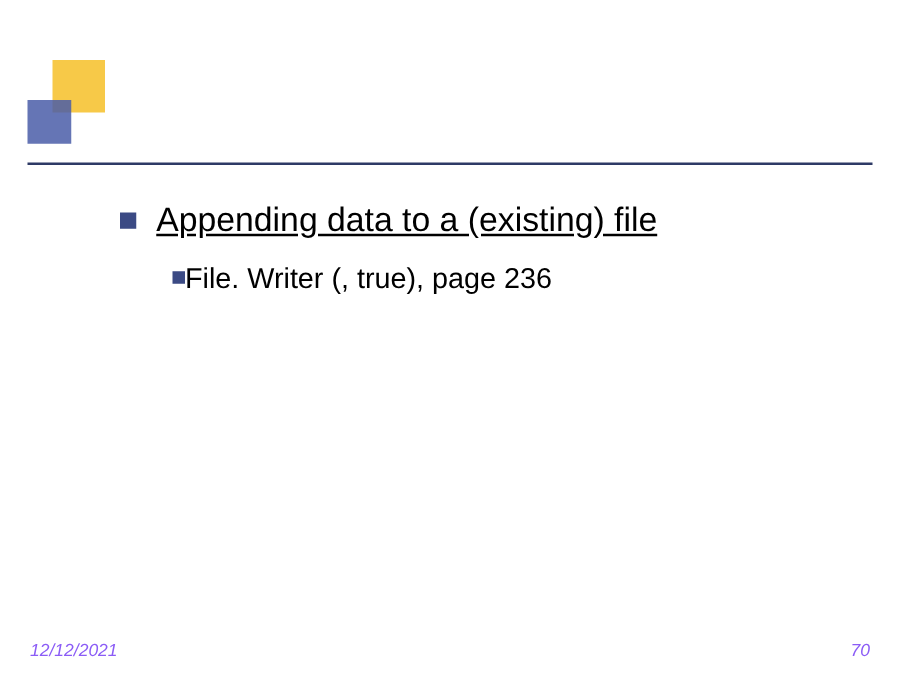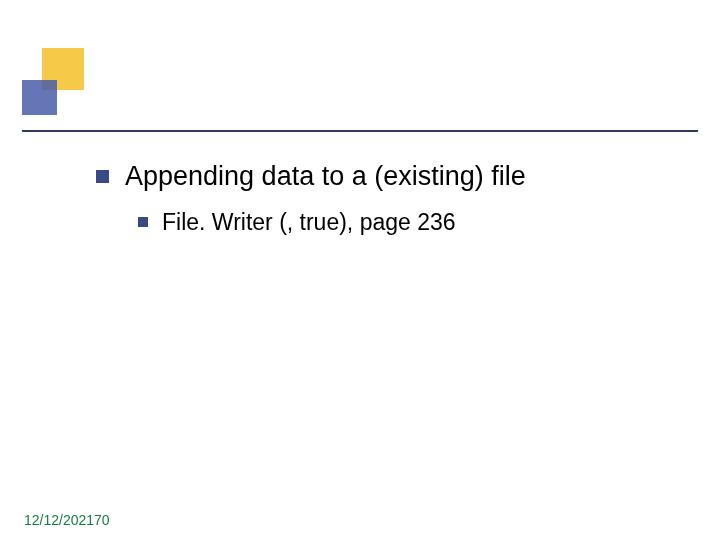--- a/index.html
+++ b/index.html
@@ -58,25 +58,25 @@
     width: 13px;
     height: 13px;
     background: #3b4a84;
     flex: 0 0 auto;
     margin-top: 10px;
   }
   .lvl1 .text {
     font-size: 27px;
     color: #000;
     line-height: 1.25;
+    text-decoration: underline;
   }
   .lvl2 {
     display: flex;
     align-items: flex-start;
-    gap: 14px;
     margin-left: 42px;
     margin-top: 12px;
   }
   .lvl2 .bullet {
     width: 10px;
     height: 10px;
     background: #3b4a84;
     flex: 0 0 auto;
     margin-top: 9px;
   }
@@ -84,22 +84,24 @@
     font-size: 23px;
     color: #000;
     line-height: 1.25;
   }
   .footer {
     position: absolute;
     bottom: 12px;
     left: 24px;
     right: 24px;
     display: flex;
+    justify-content: space-between;
     font-size: 14px;
-    color: #15803d;
+    color: #8b5cf6;
+    font-style: italic;
   }
 </style>
 </head>
 <body>
 
 <div class="header-graphic">
   <div class="hg-yellow"></div>
   <div class="hg-blue"></div>
 </div>
 <div class="header-rule"></div>

